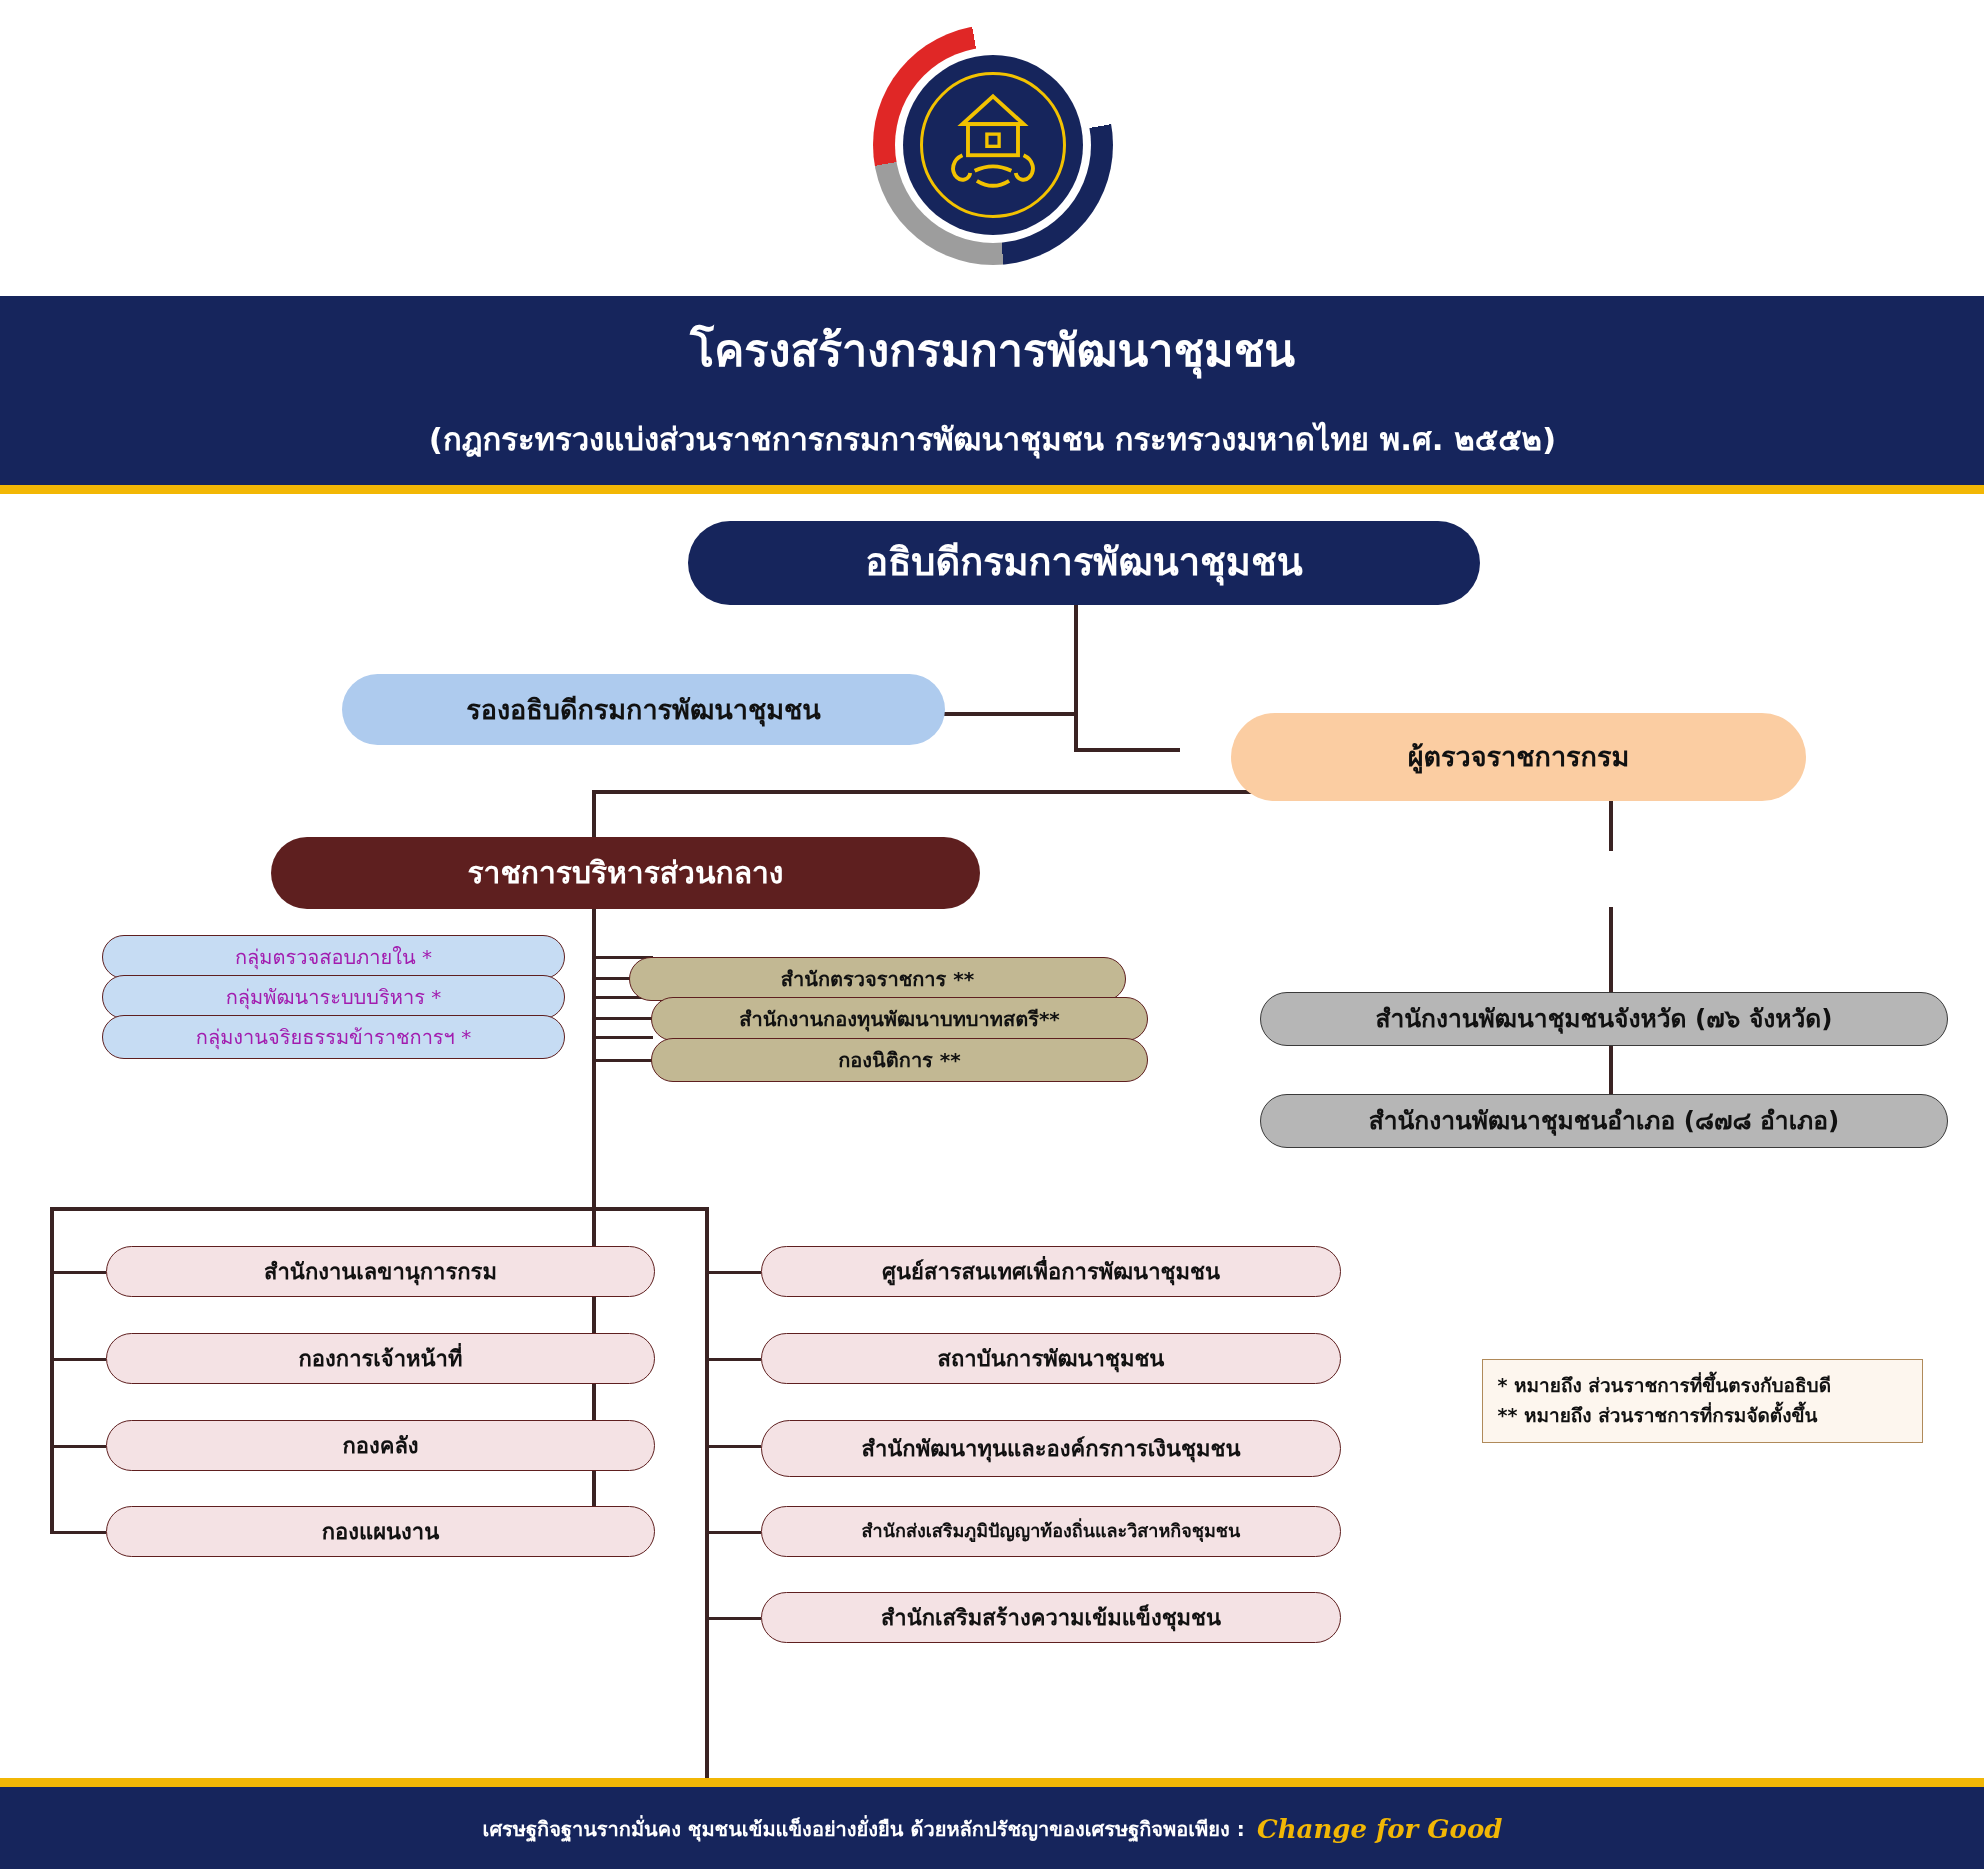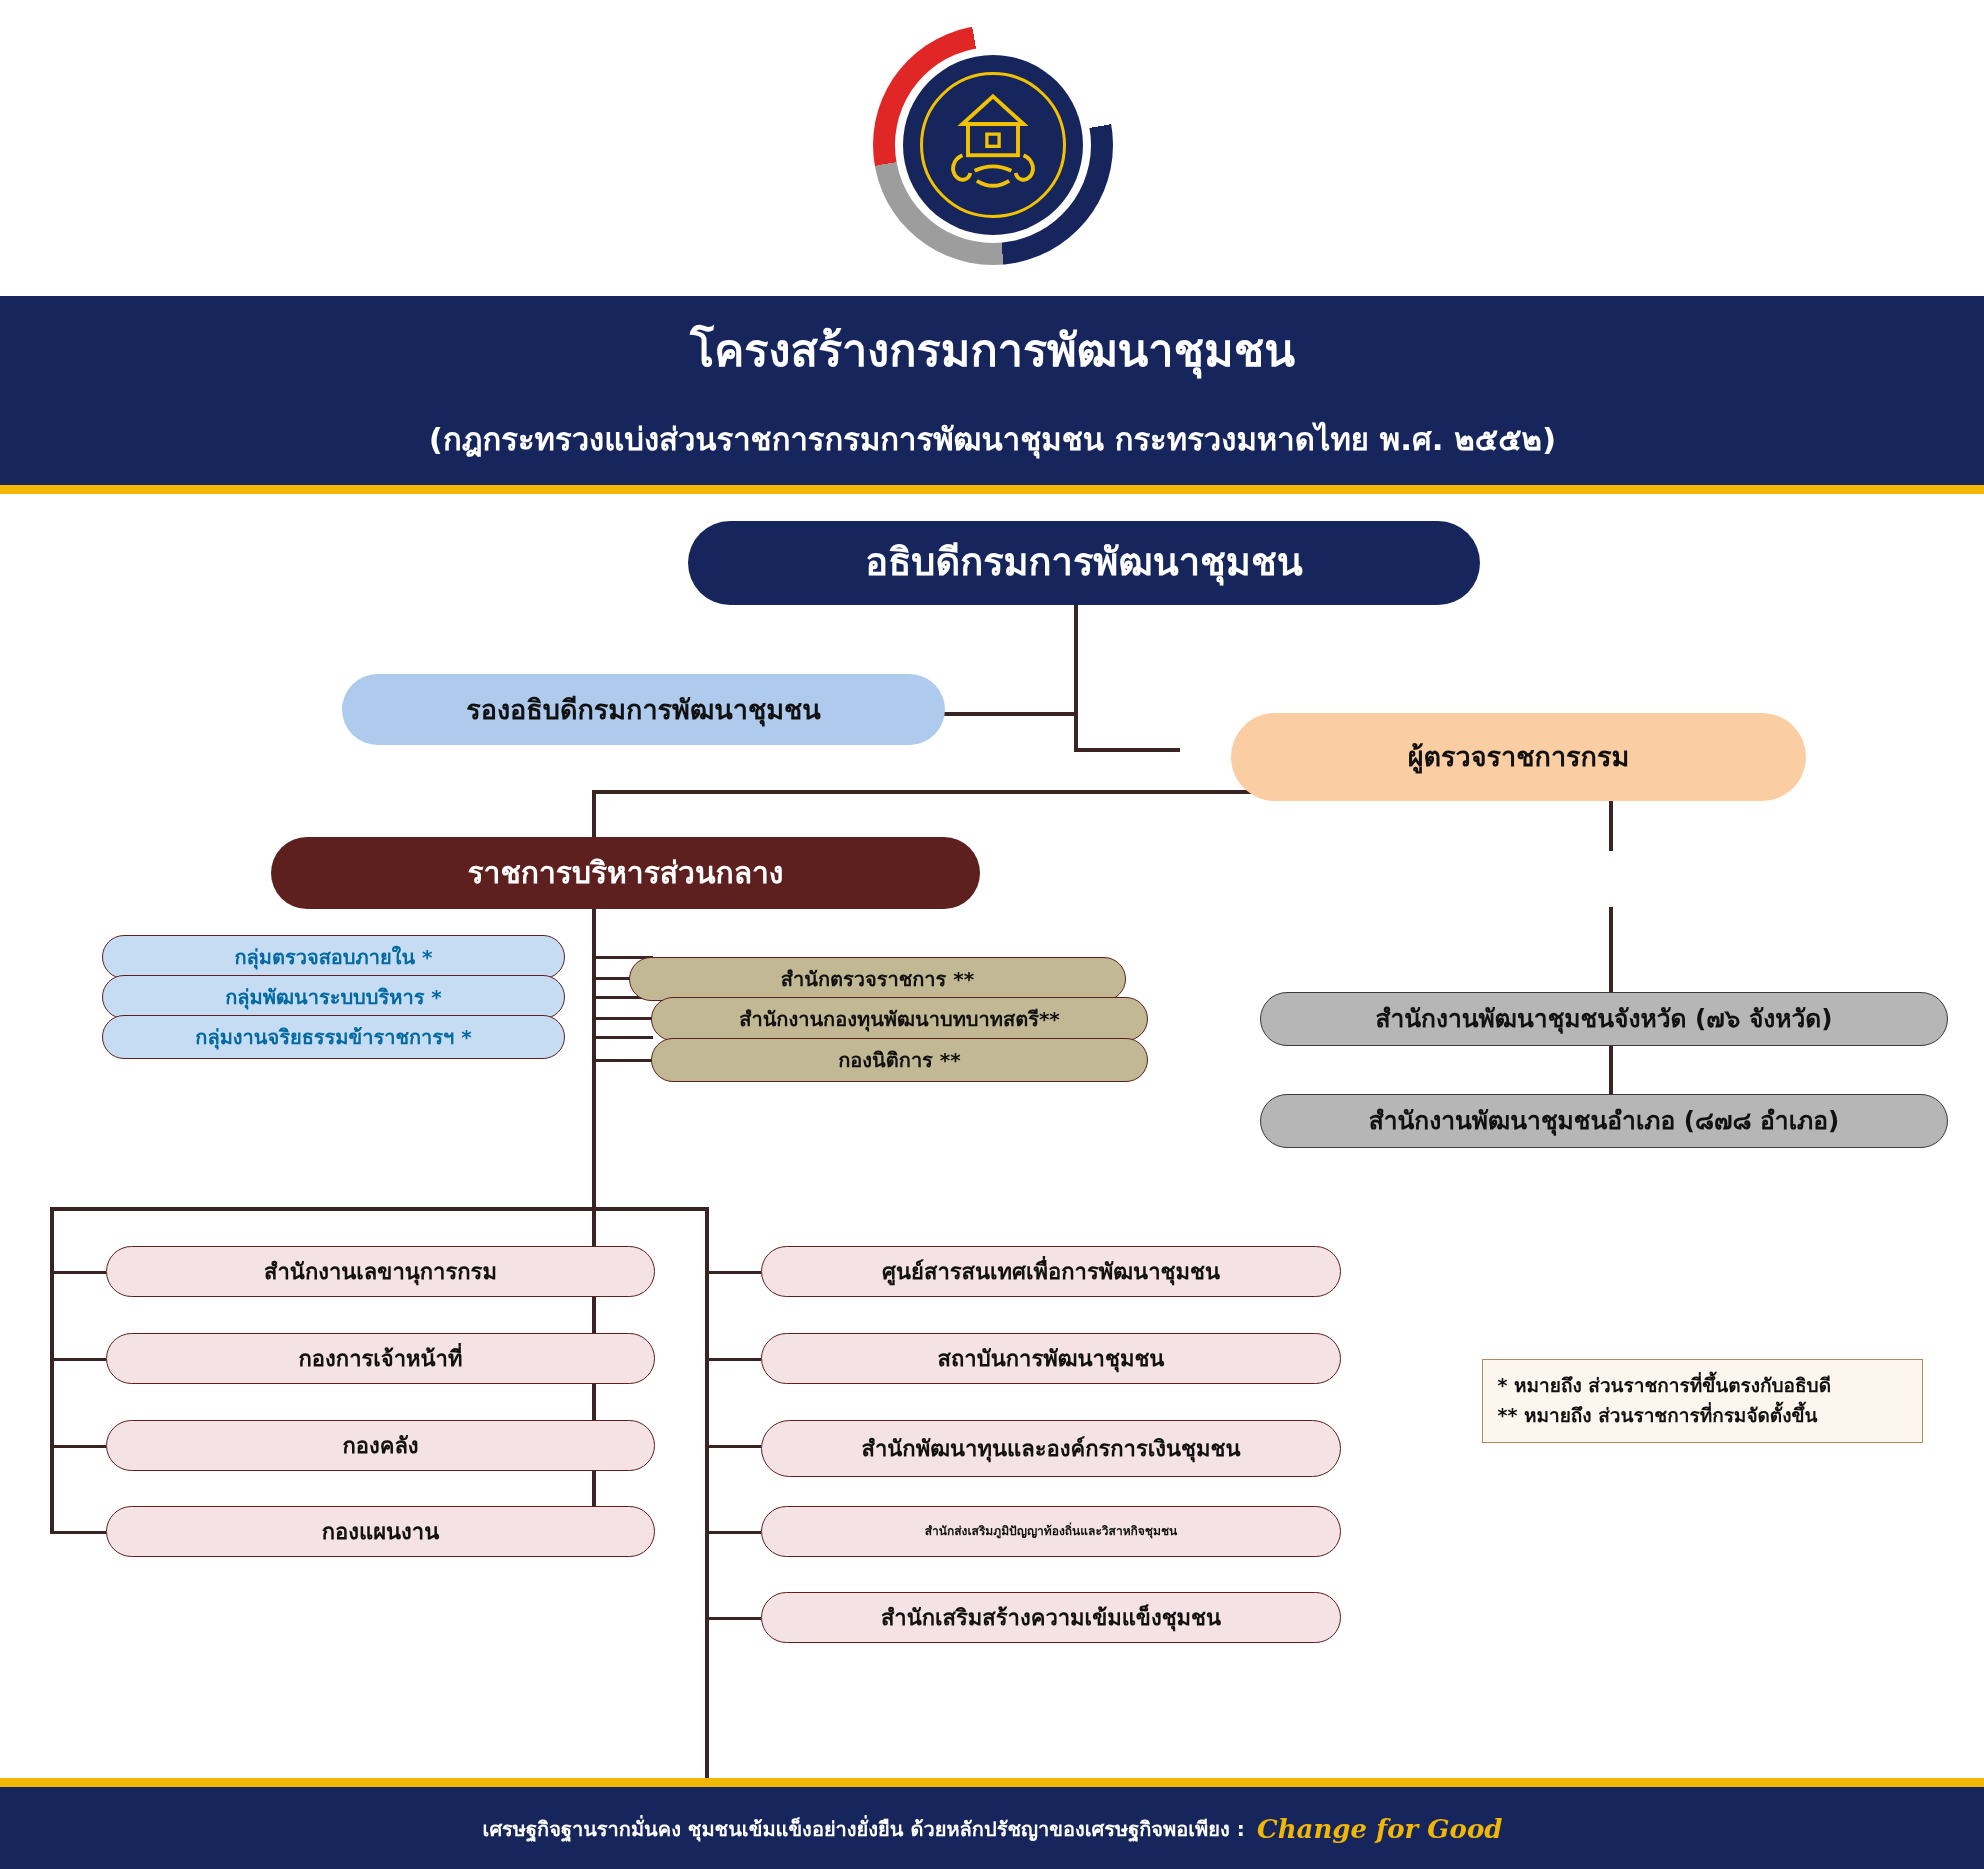--- a/index.html
+++ b/index.html
@@ -145,23 +145,23 @@
   }
   .n-section {
     background: #5e1f1f;
     color: #ffffff;
     font-size: 30px;
     font-weight: bold;
   }
   .n-blue {
     background: #c6dcf3;
     border: 1.7px solid #5e1f1f;
-    color: #0369a1;
+    color: #a21caf;
     font-size: 20px;
-    font-weight: bold;
+    font-weight: normal;
   }
   .n-khaki {
     background: #c2b893;
     border: 1.7px solid #5e1f1f;
     color: #111111;
     font-size: 20px;
     font-weight: bold;
   }
   .n-gray {
     background: #b6b6b6;
@@ -171,21 +171,21 @@
     font-weight: bold;
   }
   .n-pink {
     background: #f4e2e4;
     border: 1.7px solid #5e1f1f;
     color: #111111;
     font-size: 22px;
     font-weight: bold;
   }
   .n-pink.small {
-    font-size: 12px;
+    font-size: 18px;
   }
 
   .line {
     position: absolute;
     background: #3a2323;
   }
   .legend {
     position: absolute;
     background: #fdf6ee;
     border: 1.7px solid #b08a5a;

